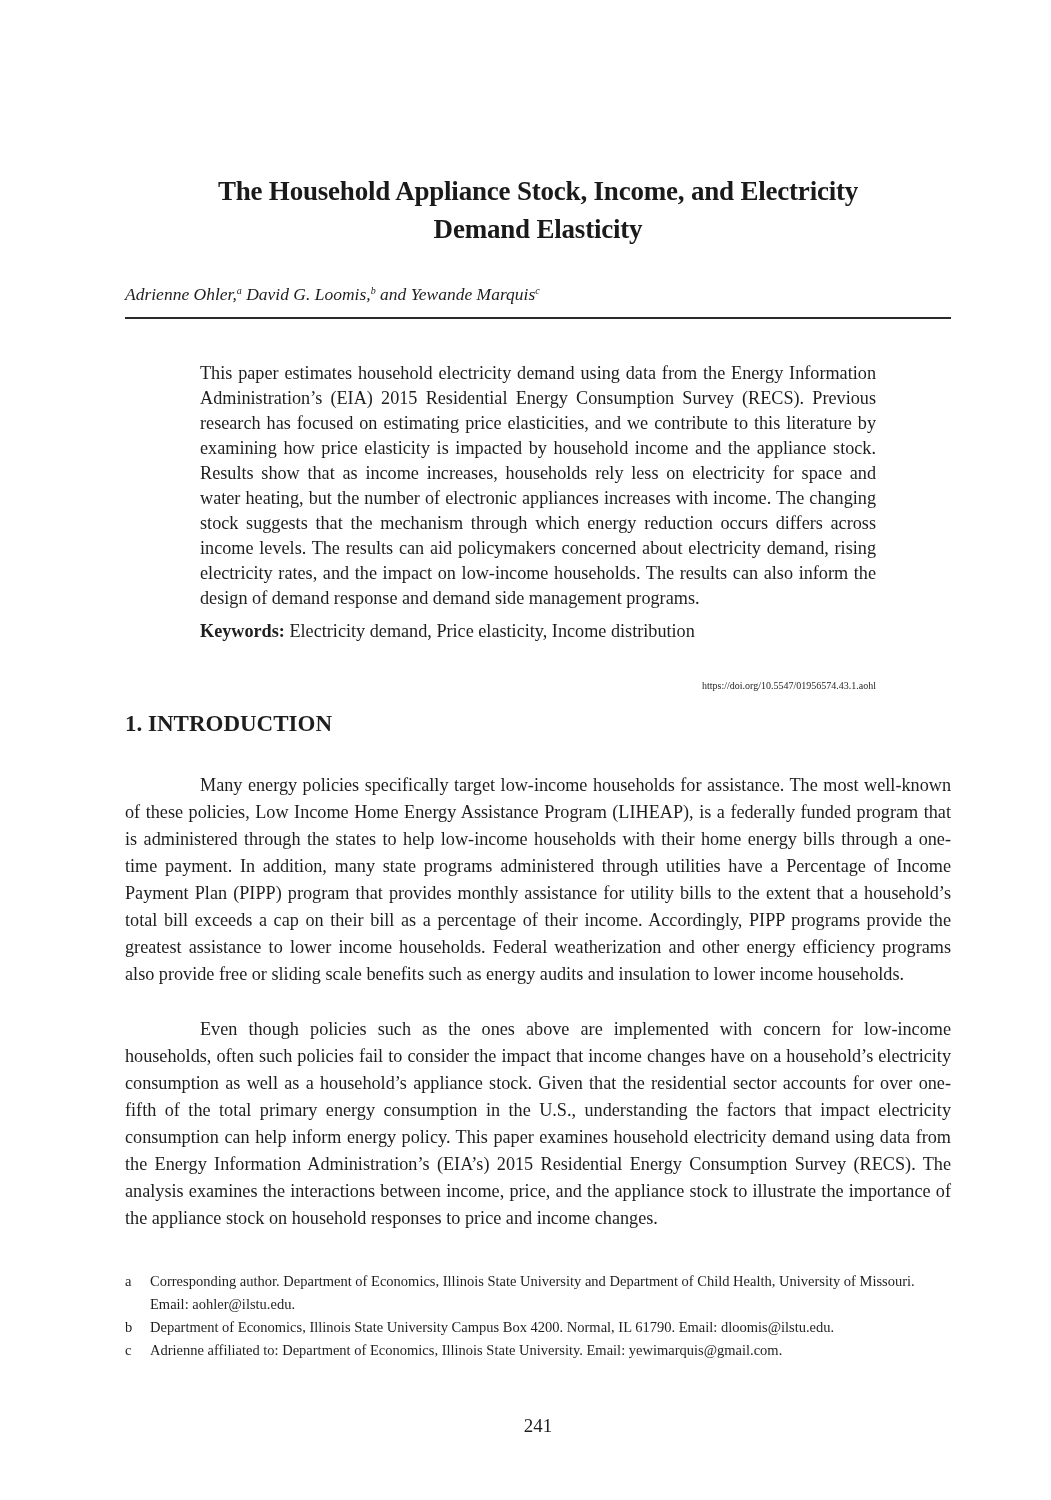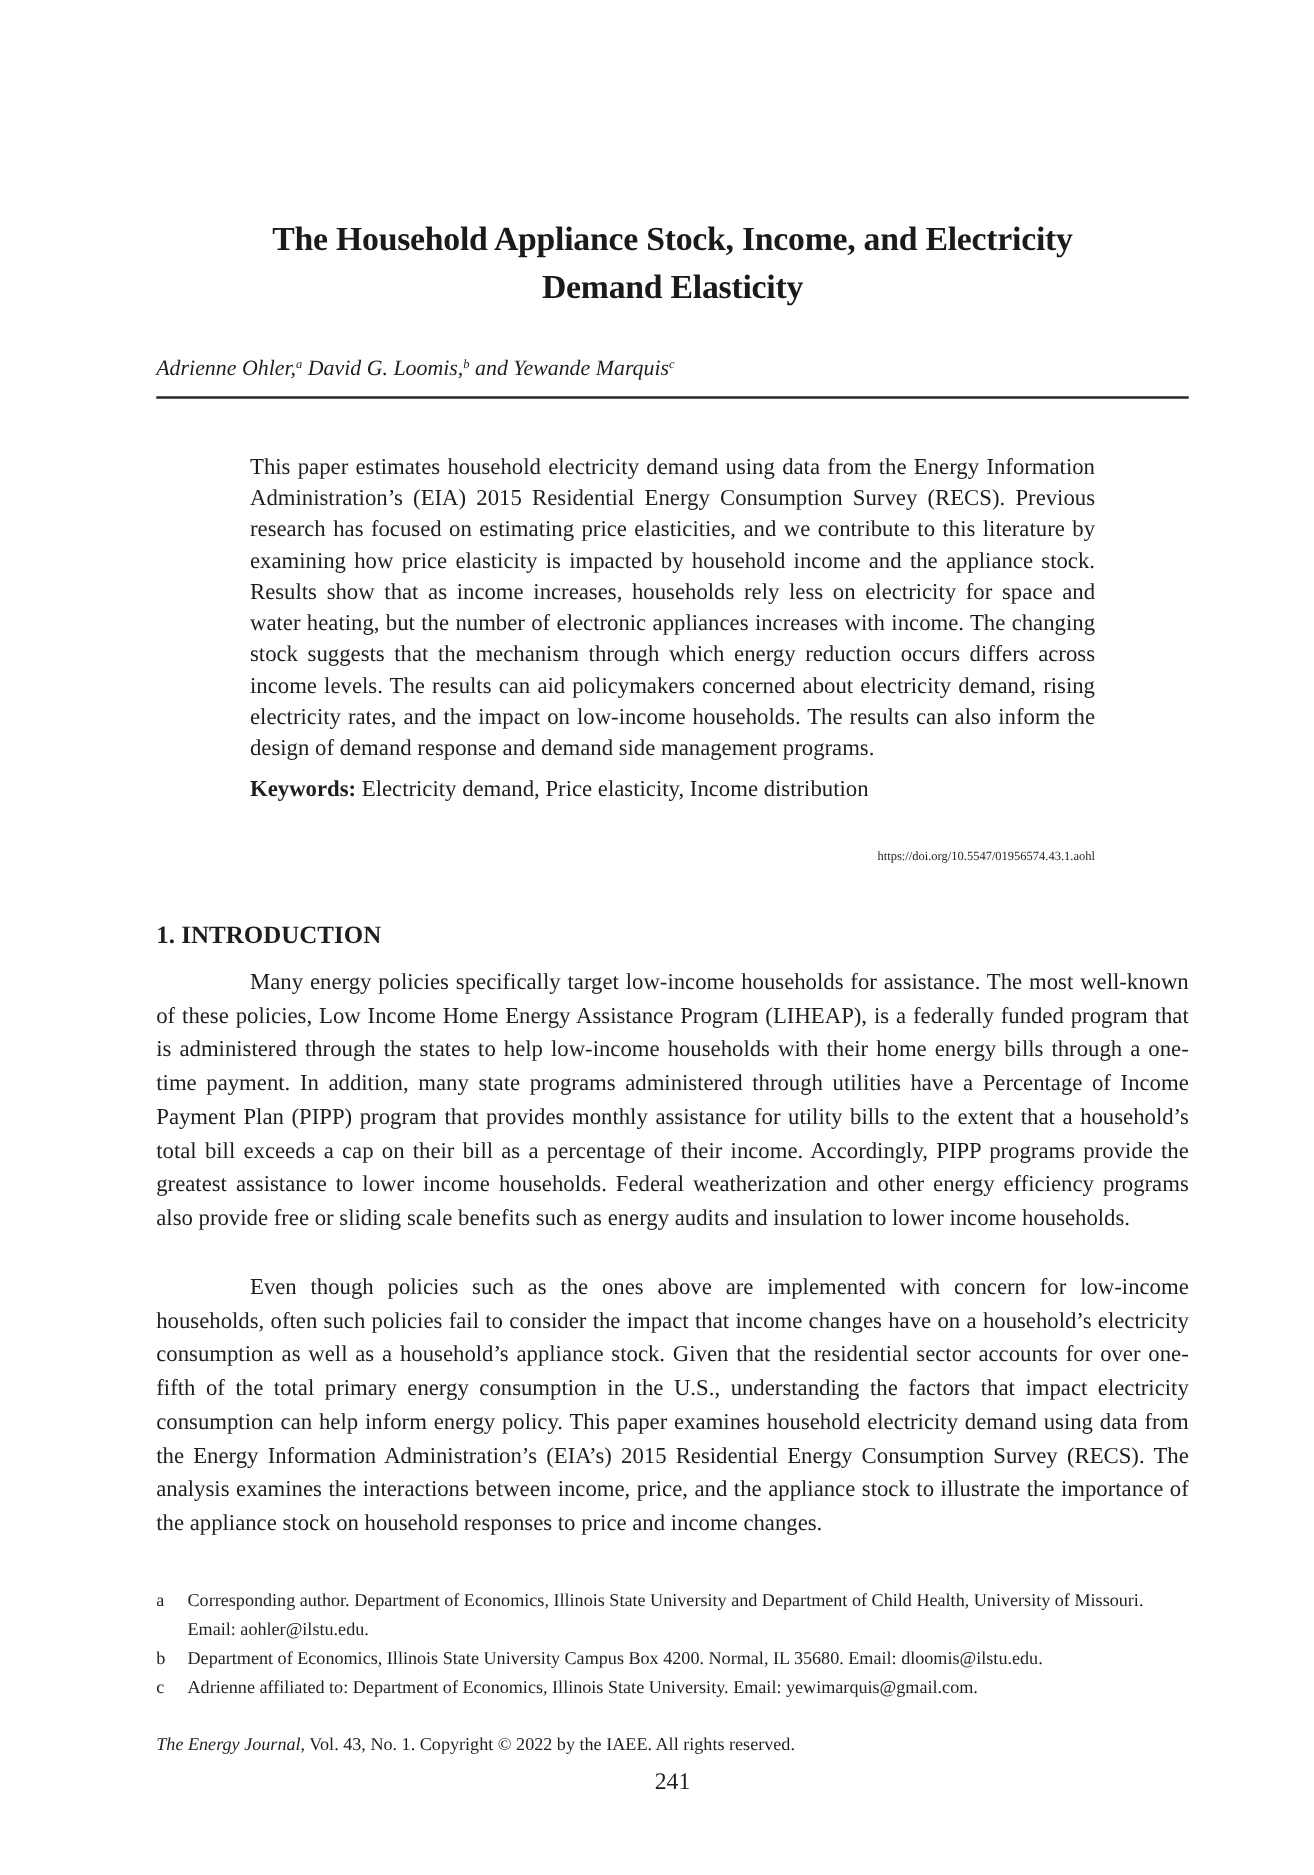--- a/index.html
+++ b/index.html
@@ -82,23 +82,23 @@
       position: absolute;
       left: 200px; width: 676px;
       top: 677px;
       text-align: right;
       font-size: 10px;
       line-height: 18px;
     }
     .section-head {
       position: absolute;
       left: 125px;
-      top: 736px;
+      top: 712px;
       font-weight: bold;
-      font-size: 20px;
+      font-size: 23px;
       line-height: 24px;
       text-align: center;
     }
     .body-text {
       position: absolute;
       left: 125px; width: 826px;
       font-size: 18.2px;
       line-height: 27px;
       text-align: justify;
     }
@@ -182,27 +182,24 @@
     <p>Even though policies such as the ones above are implemented with concern for low-income households, often such policies fail to consider the impact that income changes have on a household’s electricity consumption as well as a household’s appliance stock. Given that the residential sector accounts for over one-fifth of the total primary energy consumption in the U.S., understanding the factors that impact electricity consumption can help inform energy policy. This paper examines household electricity demand using data from the Energy Information Administration’s (EIA’s) 2015 Residential Energy Consumption Survey (RECS). The analysis examines the interactions between income, price, and the appliance stock to illustrate the importance of the appliance stock on household responses to price and income changes.</p>
   </div>
 
   <div class="footnotes">
     <div class="fn">
       <span class="fn-mark">a</span>
       <span class="fn-text">Corresponding author. Department of Economics, Illinois State University and Department of Child Health, University of Missouri. Email: aohler@ilstu.edu.</span>
     </div>
     <div class="fn">
       <span class="fn-mark">b</span>
-      <span class="fn-text">Department of Economics, Illinois State University Campus Box 4200. Normal, IL 35680. Email: dloomis@ilstu.edu.</span>
+      <span class="fn-text">Department of Economics, Illinois State University Campus Box 4200. Normal, IL 61790. Email: dloomis@ilstu.edu.</span>
     </div>
     <div class="fn">
       <span class="fn-mark">c</span>
       <span class="fn-text">Adrienne affiliated to: Department of Economics, Illinois State University. Email: yewimarquis@gmail.com.</span>
     </div>
   </div>
 
-  <div class="journal-line">
-    <i>The Energy Journal</i><span>, Vol. 43, No. 1. Copyright © 2022 by the IAEE. All rights reserved.</span>
-  </div>
 
   <div class="page-number">241</div>
 
 </div>
 
 </body></html>

